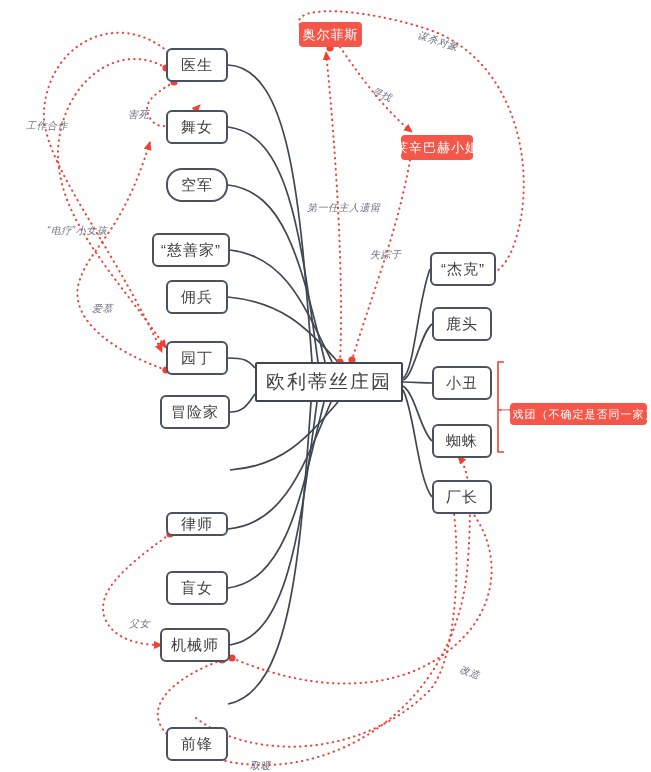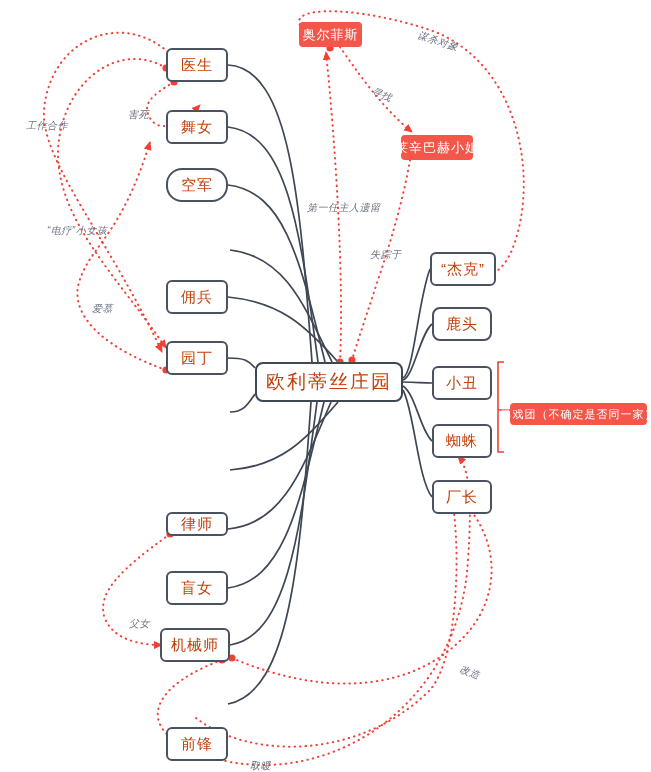--- a/index.html
+++ b/index.html
@@ -24,32 +24,32 @@
     width: 651px;
     height: 772px;
     pointer-events: none;
   }
   .node {
     position: absolute;
     box-sizing: border-box;
     border: 2px solid #4a5260;
     border-radius: 6px;
     background: #ffffff;
-    color: #c2410c;
+    color: #404040;
     font-size: 15px;
     letter-spacing: 1px;
     display: flex;
     align-items: center;
     justify-content: center;
     white-space: nowrap;
   }
   .node.central {
     border-width: 2px;
     border-color: #3f4754;
-    border-radius: 8px;
+    border-radius: 2px;
     font-size: 19px;
     letter-spacing: 2px;
     background: #ffffff;
   }
   .badge {
     position: absolute;
     box-sizing: border-box;
     background: #f5564a;
     color: #ffffff;
     border-radius: 4px;
@@ -126,29 +126,31 @@
       <path d="M504,362 L498,362 L498,452 L504,452"></path>
       <path d="M498,410 L510,410"></path>
     </g>
   </svg>
 
   <div class="node central" style="left:255px; top:362px; width:148px; height:40px;">欧利蒂丝庄园</div>
 
   <div class="node" style="left:166px; top:48px;  width:62px; height:34px;">医生</div>
   <div class="node" style="left:166px; top:110px; width:62px; height:34px;">舞女</div>
   <div class="node" style="left:166px; top:168px; width:62px; height:34px;border-radius:16px;">空军</div>
+  <div class="node" style="left:152px; top:233px; width:78px; height:34px;">“慈善家”</div>
   <div class="node" style="left:166px; top:280px; width:62px; height:34px;">佣兵</div>
   <div class="node" style="left:166px; top:341px; width:62px; height:34px;">园丁</div>
+  <div class="node" style="left:160px; top:395px; width:70px; height:34px;">冒险家</div>
   <div class="node" style="left:166px; top:512px; width:62px; height:24px;">律师</div>
   <div class="node" style="left:166px; top:571px; width:62px; height:34px;">盲女</div>
   <div class="node" style="left:160px; top:628px; width:70px; height:34px;">机械师</div>
   <div class="node" style="left:166px; top:687px; width:62px; height:34px;margin-top:40px;">前锋</div>
 
   <div class="node" style="left:430px; top:252px; width:66px; height:34px;">“杰克”</div>
-  <div class="node" style="left:432px; top:307px; width:60px; height:34px;border-radius:8px;">鹿头</div>
+  <div class="node" style="left:432px; top:307px; width:60px; height:34px;">鹿头</div>
   <div class="node" style="left:432px; top:424px; width:60px; height:34px;">蜘蛛</div>
   <div class="node" style="left:432px; top:366px; width:60px; height:34px;">小丑</div>
   <div class="node" style="left:432px; top:480px; width:60px; height:34px;">厂长</div>
 
   <div class="badge" style="left:299px; top:22px;  width:63px; height:25px;">奥尔菲斯</div>
   <div class="badge" style="left:401px; top:135px; width:72px; height:25px;">莱辛巴赫小姐</div>
   <div class="badge" style="left:510px; top:403px; width:137px; height:22px; font-size:11px;">马戏团（不确定是否同一家）</div>
 
   <div class="edge-label" style="left:418px; top:28px;  transform:rotate(18deg);">谋杀对象</div>
   <div class="edge-label" style="left:372px; top:84px;  transform:rotate(22deg);">寻找</div>

